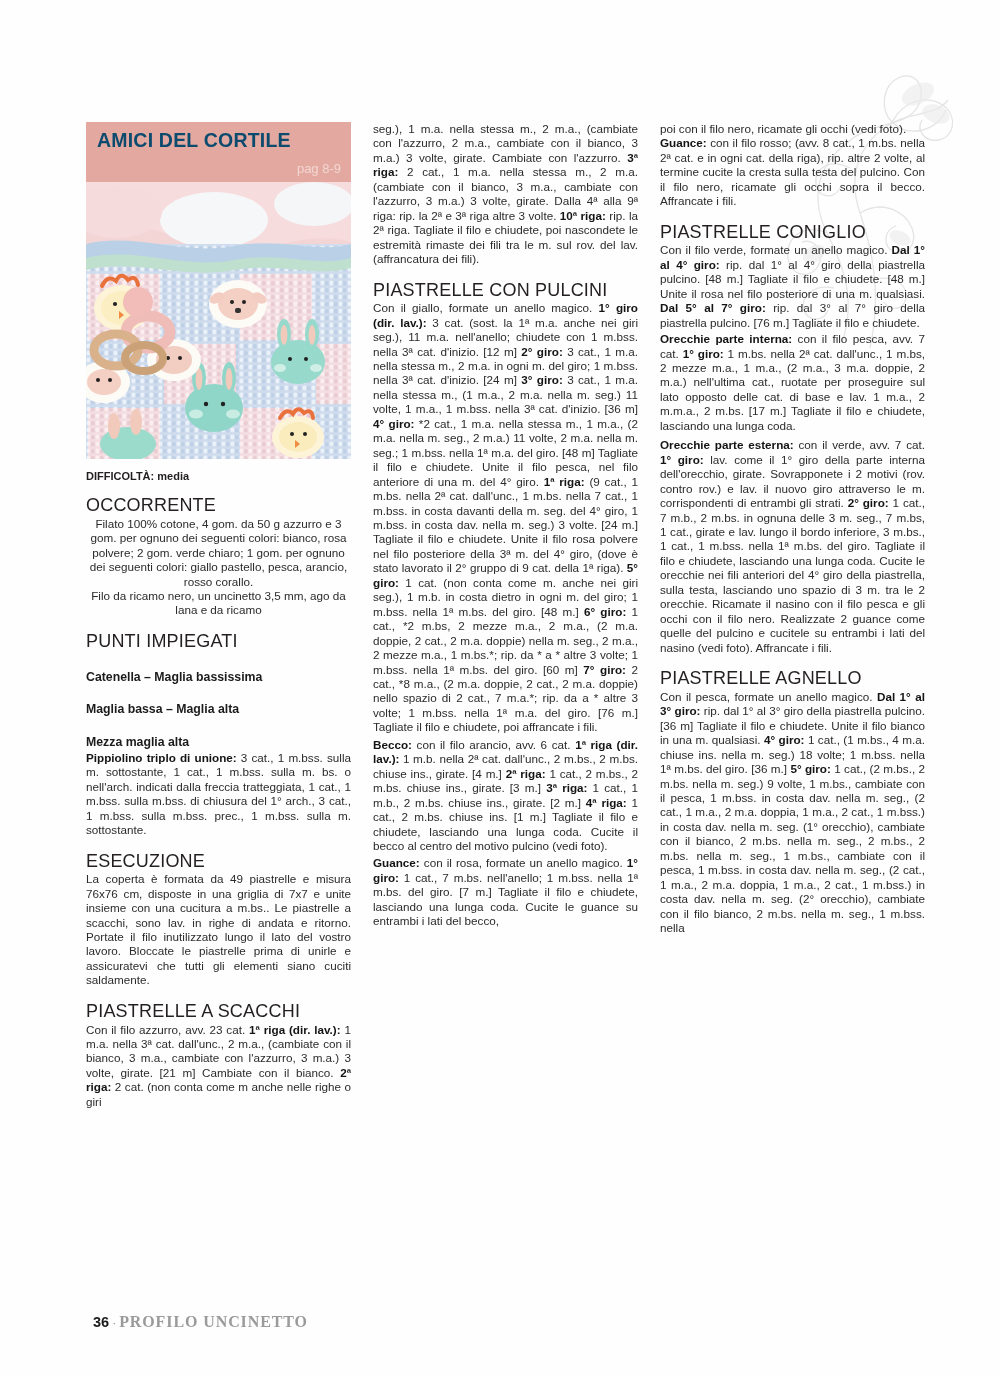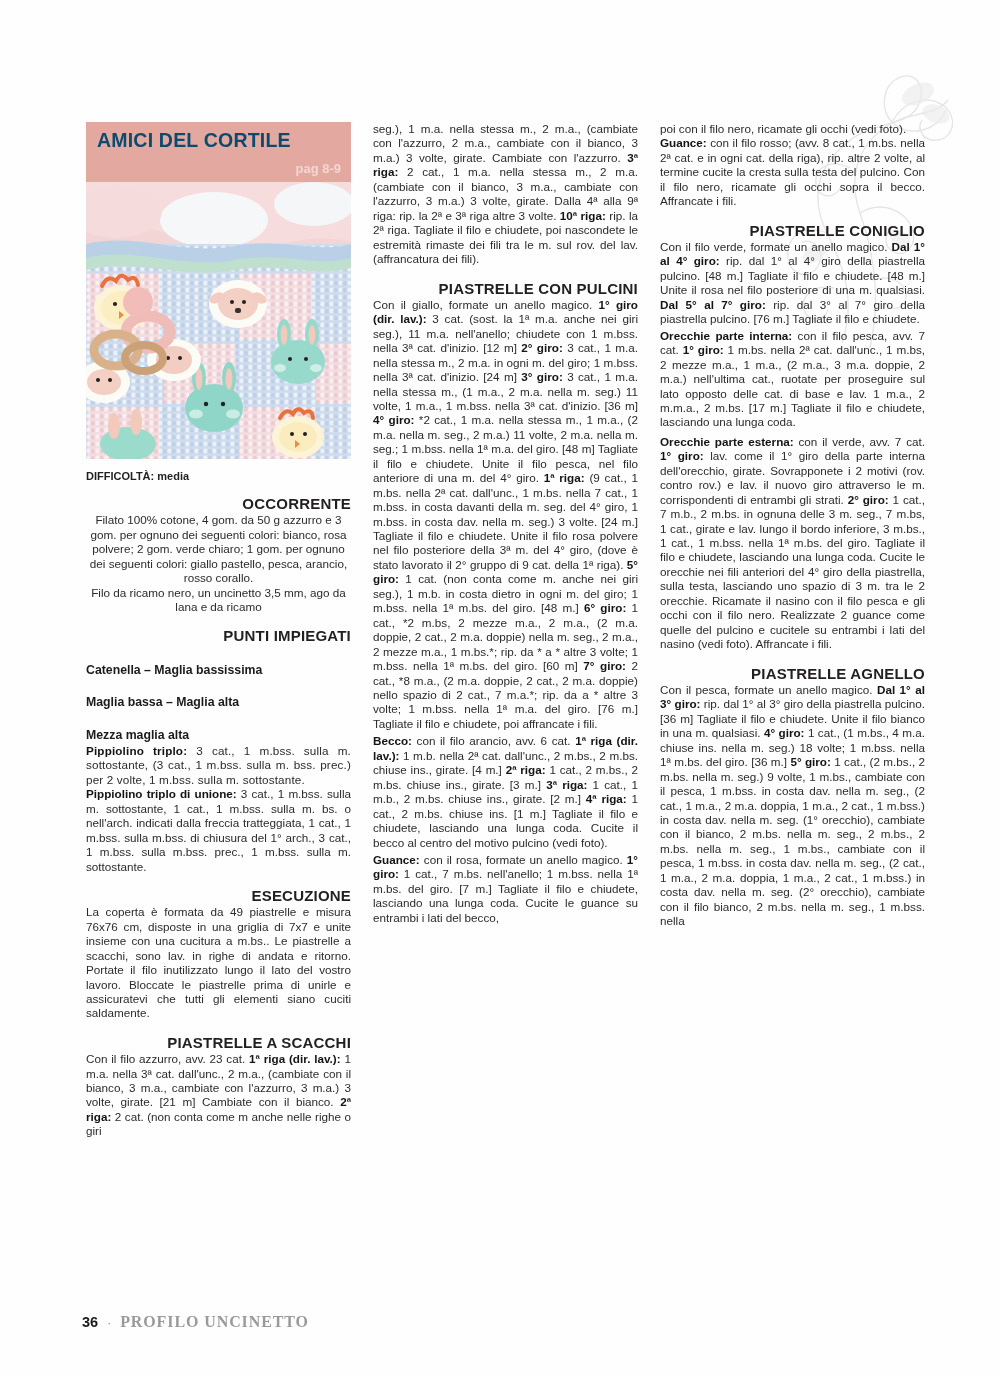--- a/index.html
+++ b/index.html
@@ -42,41 +42,40 @@
     position:absolute;left:11px;top:7px;
     color:#0c4a6e;
     font-size:19.5px;
     font-weight:bold;
     letter-spacing:.2px;
   }
   .banner-pag{
     position:absolute;right:10px;bottom:6px;
     color:#f2d6d1;
     font-size:13px;
-    font-weight:bold;
+    font-weight:normal;
   }
 
   
   .photo{
     width:265px;height:277px;
     position:relative;
     overflow:hidden;
     background:#dfe7f0;
   }
   .photo svg{display:block;}
 
   
   .h2{
-    font-size:15px;
-    font-weight:bold;
+    font-size:18px;
+    font-weight:normal;
     color:#231f20;
     letter-spacing:.2px;
     margin:13px 0 1px 0;
     line-height:1.15;
-    text-align:right;
   }
   .body{
     font-size:11.7px;
     line-height:1.235;
     color:#2b2b2b;
     text-align:justify;
     hyphens:auto;
     margin:0;
   }
   .body b{color:#141414;}
@@ -86,22 +85,22 @@
   }
   .punti-list{
     font-size:12.3px;
     font-weight:bold;
     line-height:1.2;
     color:#1b1b1b;
     margin:18px 0 1px 0;
   }
   .footer{
     position:absolute;
-    left:82px;bottom:46px;
-    display:flex;align-items:baseline;gap:9px;
+    left:93px;bottom:46px;
+    display:flex;align-items:baseline;gap:3px;
   }
   .footer .pg{font-size:14.5px;font-weight:bold;color:#1a1a1a;}
   .footer .dot{font-size:12px;color:#8d8d8d;}
   .footer .mag{
     font-size:16px;color:#9a9a9a;letter-spacing:.9px;
     font-family:"Liberation Serif", serif;font-weight:bold;
   }
 </style>
 </head>
 <body>
@@ -269,23 +268,20 @@
 
       <div class="h2">OCCORRENTE</div>
       <p class="body" style="white-space:pre-line;text-align:center;">Filato 100% cotone, 4 gom. da 50 g azzurro e 3 gom. per ognuno dei seguenti colori: bianco, rosa polvere; 2 gom. verde chiaro; 1 gom. per ognuno dei seguenti colori: giallo pastello, pesca, arancio, rosso corallo.
 Filo da ricamo nero, un uncinetto 3,5 mm, ago da lana e da ricamo</p>
 
       <div class="h2">PUNTI IMPIEGATI</div>
       <div class="punti-list">Catenella – Maglia bassissima</div>
       <div class="punti-list">Maglia bassa – Maglia alta</div>
       <div class="punti-list">Mezza maglia alta</div>
 
-      <p class="body" style="letter-spacing:.15px;">
-        <b>Pippiolino triplo:</b><span> 3 cat., 1 m.bss. sulla m. sottostante, (3 cat., 1 m.bss. sulla m. bss. prec.) per 2 volte, 1 m.bss. sulla m. sottostante.</span>
-      </p>
       <p class="body">
         <b>Pippiolino triplo di unione:</b><span> 3 cat., 1 m.bss. sulla m. sottostante, 1 cat., 1 m.bss. sulla m. bs. o nell'arch. indicati dalla freccia tratteggiata, 1 cat., 1 m.bss. sulla m.bss. di chiusura del 1° arch., 3 cat., 1 m.bss. sulla m.bss. prec., 1 m.bss. sulla m. sottostante.</span>
       </p>
 
       <div class="h2">ESECUZIONE</div>
       <p class="body">La coperta è formata da 49 piastrelle e misura 76x76 cm, disposte in una griglia di 7x7 e unite insieme con una cucitura a m.bs.. Le piastrelle a scacchi, sono lav. in righe di andata e ritorno. Portate il filo inutilizzato lungo il lato del vostro lavoro. Bloccate le piastrelle prima di unirle e assicuratevi che tutti gli elementi siano cuciti saldamente.</p>
 
       <div class="h2">PIASTRELLE A SCACCHI</div>
       <p class="body">
         <span>Con il filo azzurro, avv. 23 cat. </span><b>1ª riga (dir. lav.):</b><span> 1 m.a. nella 3ª cat. dall'unc., 2 m.a., (cambiate con il bianco, 3 m.a., cambiate con l'azzurro, 3 m.a.) 3 volte, girate. [21 m] Cambiate con il bianco. </span><b>2ª riga:</b><span> 2 cat. (non conta come m anche nelle righe o giri</span>

